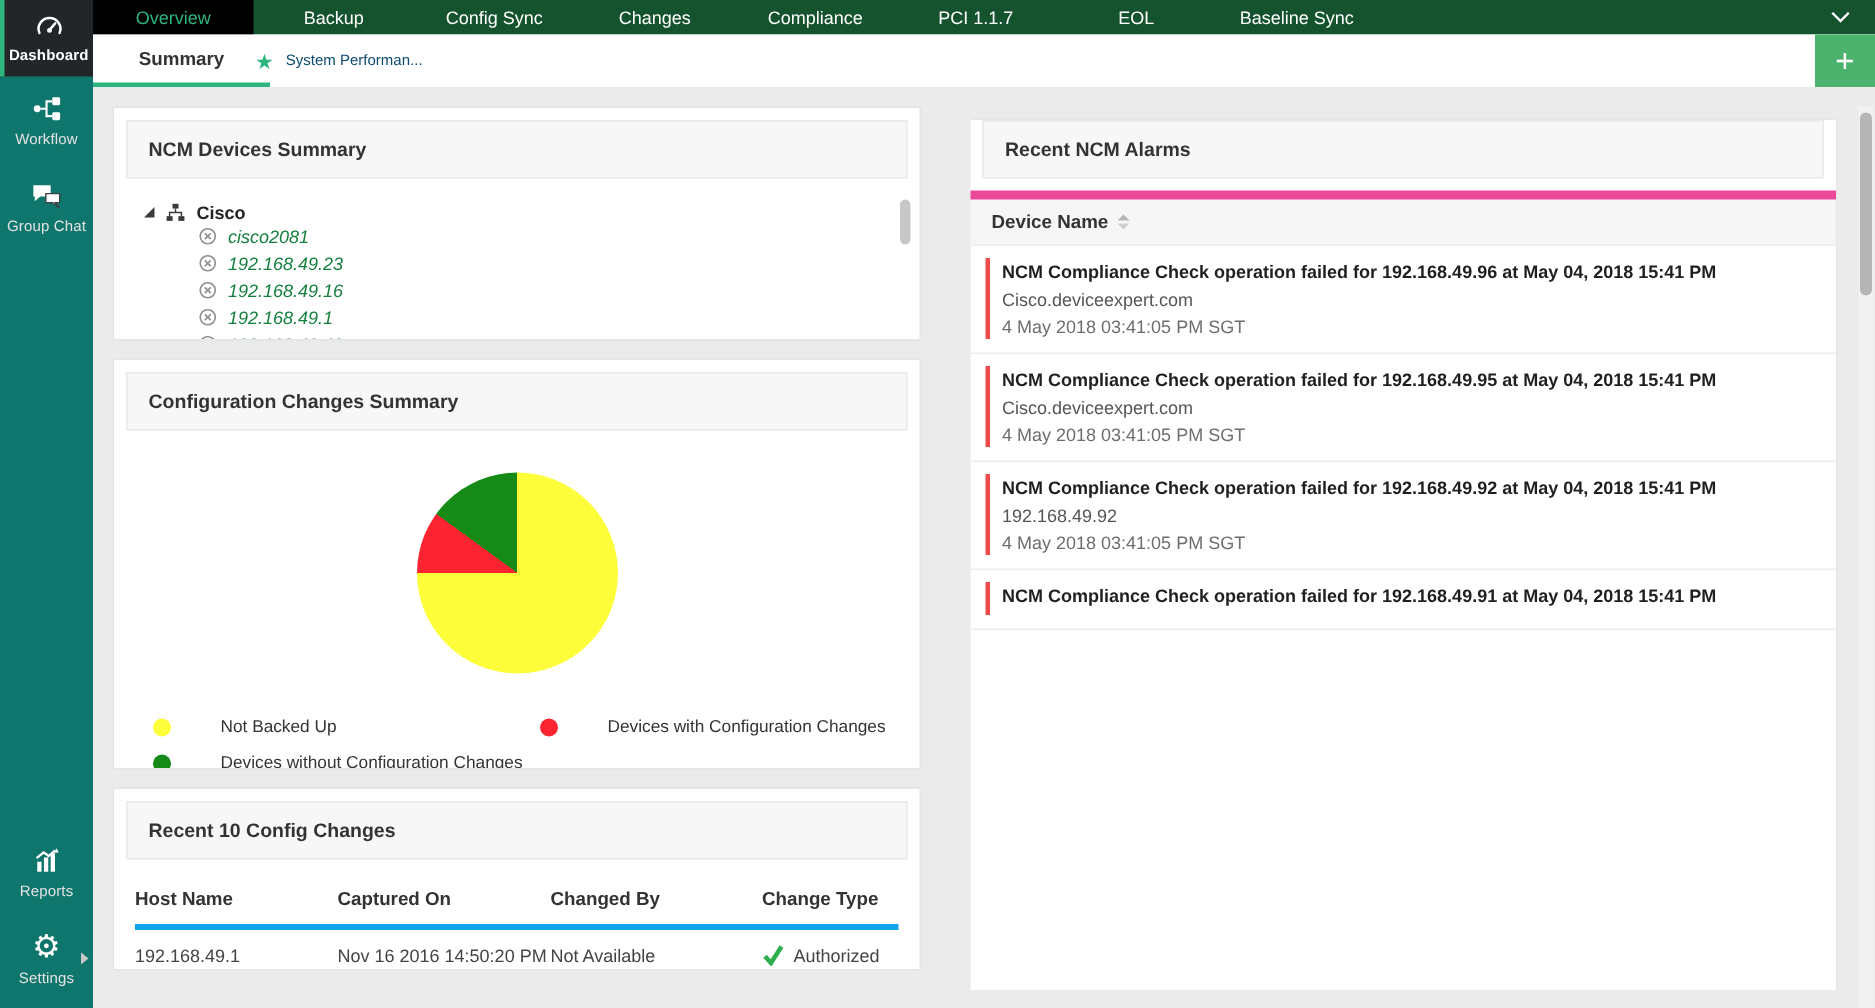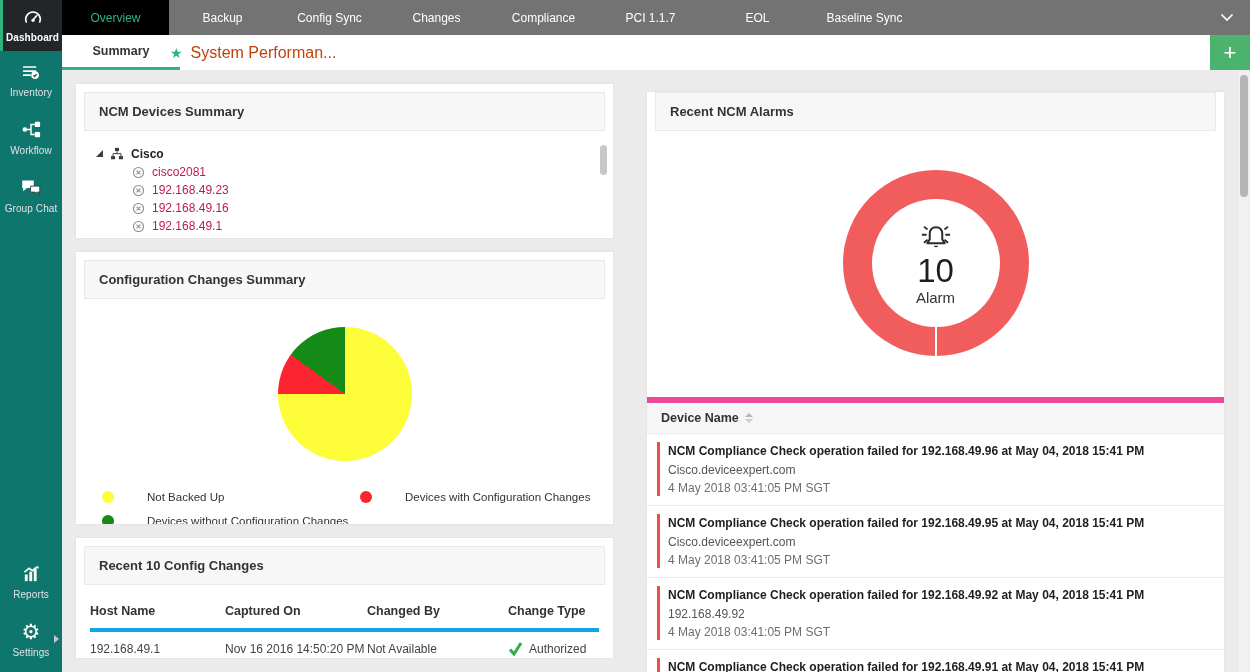--- a/index.html
+++ b/index.html
@@ -15,50 +15,50 @@
   .side-item.active { background:#232629; border-left:3px solid #2eb57d; padding:7px 0 8px; }
   .side-item.active .lbl { color:#fff; font-weight:bold; }
   .side-spacer { flex:1; }
   .gear-glyph { font-size:21px; line-height:21px; color:#fff; }
   .side-sub-arrow { position:absolute; right:3px; top:50%; transform:translateY(-50%);
                     width:0; height:0; border-left:5px solid #c7c7c7; border-top:4px solid transparent; border-bottom:4px solid transparent; }
 
   
   .main { flex:1; display:flex; flex-direction:column; position:relative; min-width:0; }
 
-  .topnav { height:35px; background:#737373; display:flex; align-items:stretch; flex-shrink:0; }
+  .topnav { height:23px; background:#14532d; display:flex; align-items:stretch; flex-shrink:0; }
   .topnav .tab { width:107px; display:flex; align-items:center; justify-content:center;
                  color:#fff; font-size:12px; cursor:pointer; white-space:nowrap; }
   .topnav .tab.active { background:#000; color:#2eb57d; }
   .nav-chevron { margin-left:auto; display:flex; align-items:center; padding:0 16px; cursor:pointer; }
 
   .subnav { height:35px; background:#fff; display:flex; align-items:stretch; flex-shrink:0; }
   .subtab-active { width:118px; display:flex; align-items:center; justify-content:center;
                    font-size:12.5px; font-weight:bold; color:#333; border-bottom:3px solid #2eb57d; cursor:pointer; }
   .subtab-other { display:flex; align-items:center; gap:8px; padding:0 14px 0 0; margin-left:-10px; cursor:pointer; }
   .subtab-other .star { color:#2eb57d; font-size:14px; line-height:14px; }
-  .subtab-other .txt { font-size:16px; color:#c2410c; }
+  .subtab-other .txt { font-size:10px; color:#0c4a6e; }
   .add-btn { margin-left:auto; width:40px; height:35px; background:#4cb36e; color:#fff; border:none;
              font-size:22px; font-weight:300; line-height:30px; cursor:pointer; }
 
   .content { height:602px; padding:14px 26px 14px 14px; display:flex; gap:14px; overflow:hidden; background:#ebebeb; }
   .col-left { width:537px; flex-shrink:0; display:flex; flex-direction:column; gap:14px; }
   .col-right { flex:1; min-width:0;padding-left:20px; }
 
   .panel { background:#fff; box-shadow:0 0 2px rgba(0,0,0,.08); }
   .panel-head { margin:8px; background:#f7f7f7; border:1px solid #e9e9e9; padding:11px 14px;
                 font-size:13px; font-weight:bold; color:#333; }
 
   
   .panel-devices { height:168px; overflow:hidden; }
   .tree { padding:5px 14px 6px 20px; font-size:12px; color:#222; position:relative; }
   .tree-root { display:flex; align-items:center; gap:7px; height:19px; cursor:pointer; }
   .tree-root .lbl { font-weight:bold; }
   .expander { width:0; height:0; border-bottom:7px solid #3c3c3c; border-left:7px solid transparent; }
-  .tree-child { display:flex; align-items:center; gap:7px; height:18px; margin-left:36px; color:#be185d; cursor:pointer; }
+  .tree-child { display:flex; gap:7px; height:18px; margin-left:36px; color:#15803d; cursor:pointer;font-style:italic; }
   .mini-scroll { position:absolute; right:6px; top:6px; bottom:6px; width:7px; }
   .mini-scroll .thumb { width:7px; height:30px; background:#c7c7c7; border-radius:4px; }
 
   
   .panel-config { height:296px; overflow:hidden; }
   .pie-wrap { display:flex; justify-content:center; padding-top:20px; }
   .pie { width:134px; height:134px; border-radius:50%; }
   .legend { margin:30px 14px 0 26px; display:grid; grid-template-columns:258px 1fr; row-gap:12px; }
   .legend-item { display:flex; align-items:center; gap:10px; cursor:pointer; }
   .legend-dot { width:12px; height:12px; border-radius:50%; flex-shrink:0; }
@@ -111,30 +111,20 @@
   <aside class="sidebar">
     <div class="side-item active">
       <span>
         <svg width="22" height="20" viewBox="0 0 24 22">
             <path d="M4.6 16.5a8 8 0 1 1 14.8 0" stroke="#fff" stroke-width="1.8" fill="none" stroke-linecap="round"></path>
             <path d="M12 14.2l4.2-4.8" stroke="#fff" stroke-width="1.8" stroke-linecap="round"></path>
             <circle cx="12" cy="14.6" r="1.8" fill="#fff"></circle>
           </svg>
       </span>
       <span class="lbl">Dashboard</span>
-    </div>
-    <div class="side-item">
-      <span>
-        <svg width="22" height="20" viewBox="0 0 24 22">
-            <path d="M4 5.5h13M4 10h13M4 14.5h7" stroke="#fff" stroke-width="1.9" stroke-linecap="round"></path>
-            <circle cx="16.5" cy="14.5" r="4.2" fill="#fff"></circle>
-            <path d="M14.7 14.6l1.3 1.3 2.2-2.5" stroke="#3b4044" stroke-width="1.4" fill="none"></path>
-          </svg>
-      </span>
-      <span class="lbl">Inventory</span>
     </div>
     <div class="side-item">
       <span>
         <svg width="23" height="21" viewBox="0 0 24 22">
             <circle cx="5" cy="11" r="2.4" fill="#fff"></circle>
             <rect x="15.5" y="3" width="5.5" height="5.5" rx="1" fill="#fff"></rect>
             <rect x="15.5" y="13.5" width="5.5" height="5.5" rx="1" fill="#fff"></rect>
             <path d="M7.4 11h4.1m0 0V5.8h4m-4 5.2v5.2h4" stroke="#fff" stroke-width="1.5" fill="none"></path>
           </svg>
       </span>
@@ -351,36 +341,20 @@
             </div>
           </div>
         </div>
 
       </div>
 
       <div class="col-right">
         <div class="panel panel-alarms">
           <div class="panel-head">Recent NCM Alarms</div>
 
-          <div class="donut-wrap">
-            <div class="donut" style="background: rgb(241, 93, 93);">
-              <div class="donut-hole">
-                <span>
-                  <svg width="38" height="32" viewBox="0 0 28 24">
-                      <path d="M14 4.6c-2.9 0-4.7 2.1-4.7 5v4.2L7.5 16.6h13l-1.8-2.8V9.6c0-2.9-1.8-5-4.7-5z" stroke="#2b2b2b" stroke-width="1.5" fill="none" stroke-linejoin="round"></path>
-                      <path d="M12.4 18.6a1.7 1.7 0 0 0 3.2 0z" fill="#2b2b2b"></path>
-                      <path d="M7.2 6L5.4 4.6M6.4 10.3H4M7.2 14.4l-1.8 1.5M20.8 6l1.8-1.4M21.6 10.3H24M20.8 14.4l1.8 1.5" stroke="#2b2b2b" stroke-width="1.4" stroke-linecap="round"></path>
-                    </svg>
-                </span>
-                <span class="donut-count">10</span>
-                <span class="donut-label">Alarm</span>
-              </div>
-              <div class="donut-divider"></div>
-            </div>
-          </div>
 
           <div class="alarm-thead">
             <span>Device Name</span>
             <span class="sort-carets">
                 <span class="up"></span>
                 <span class="down"></span>
               </span>
           </div>
 
           <div>

